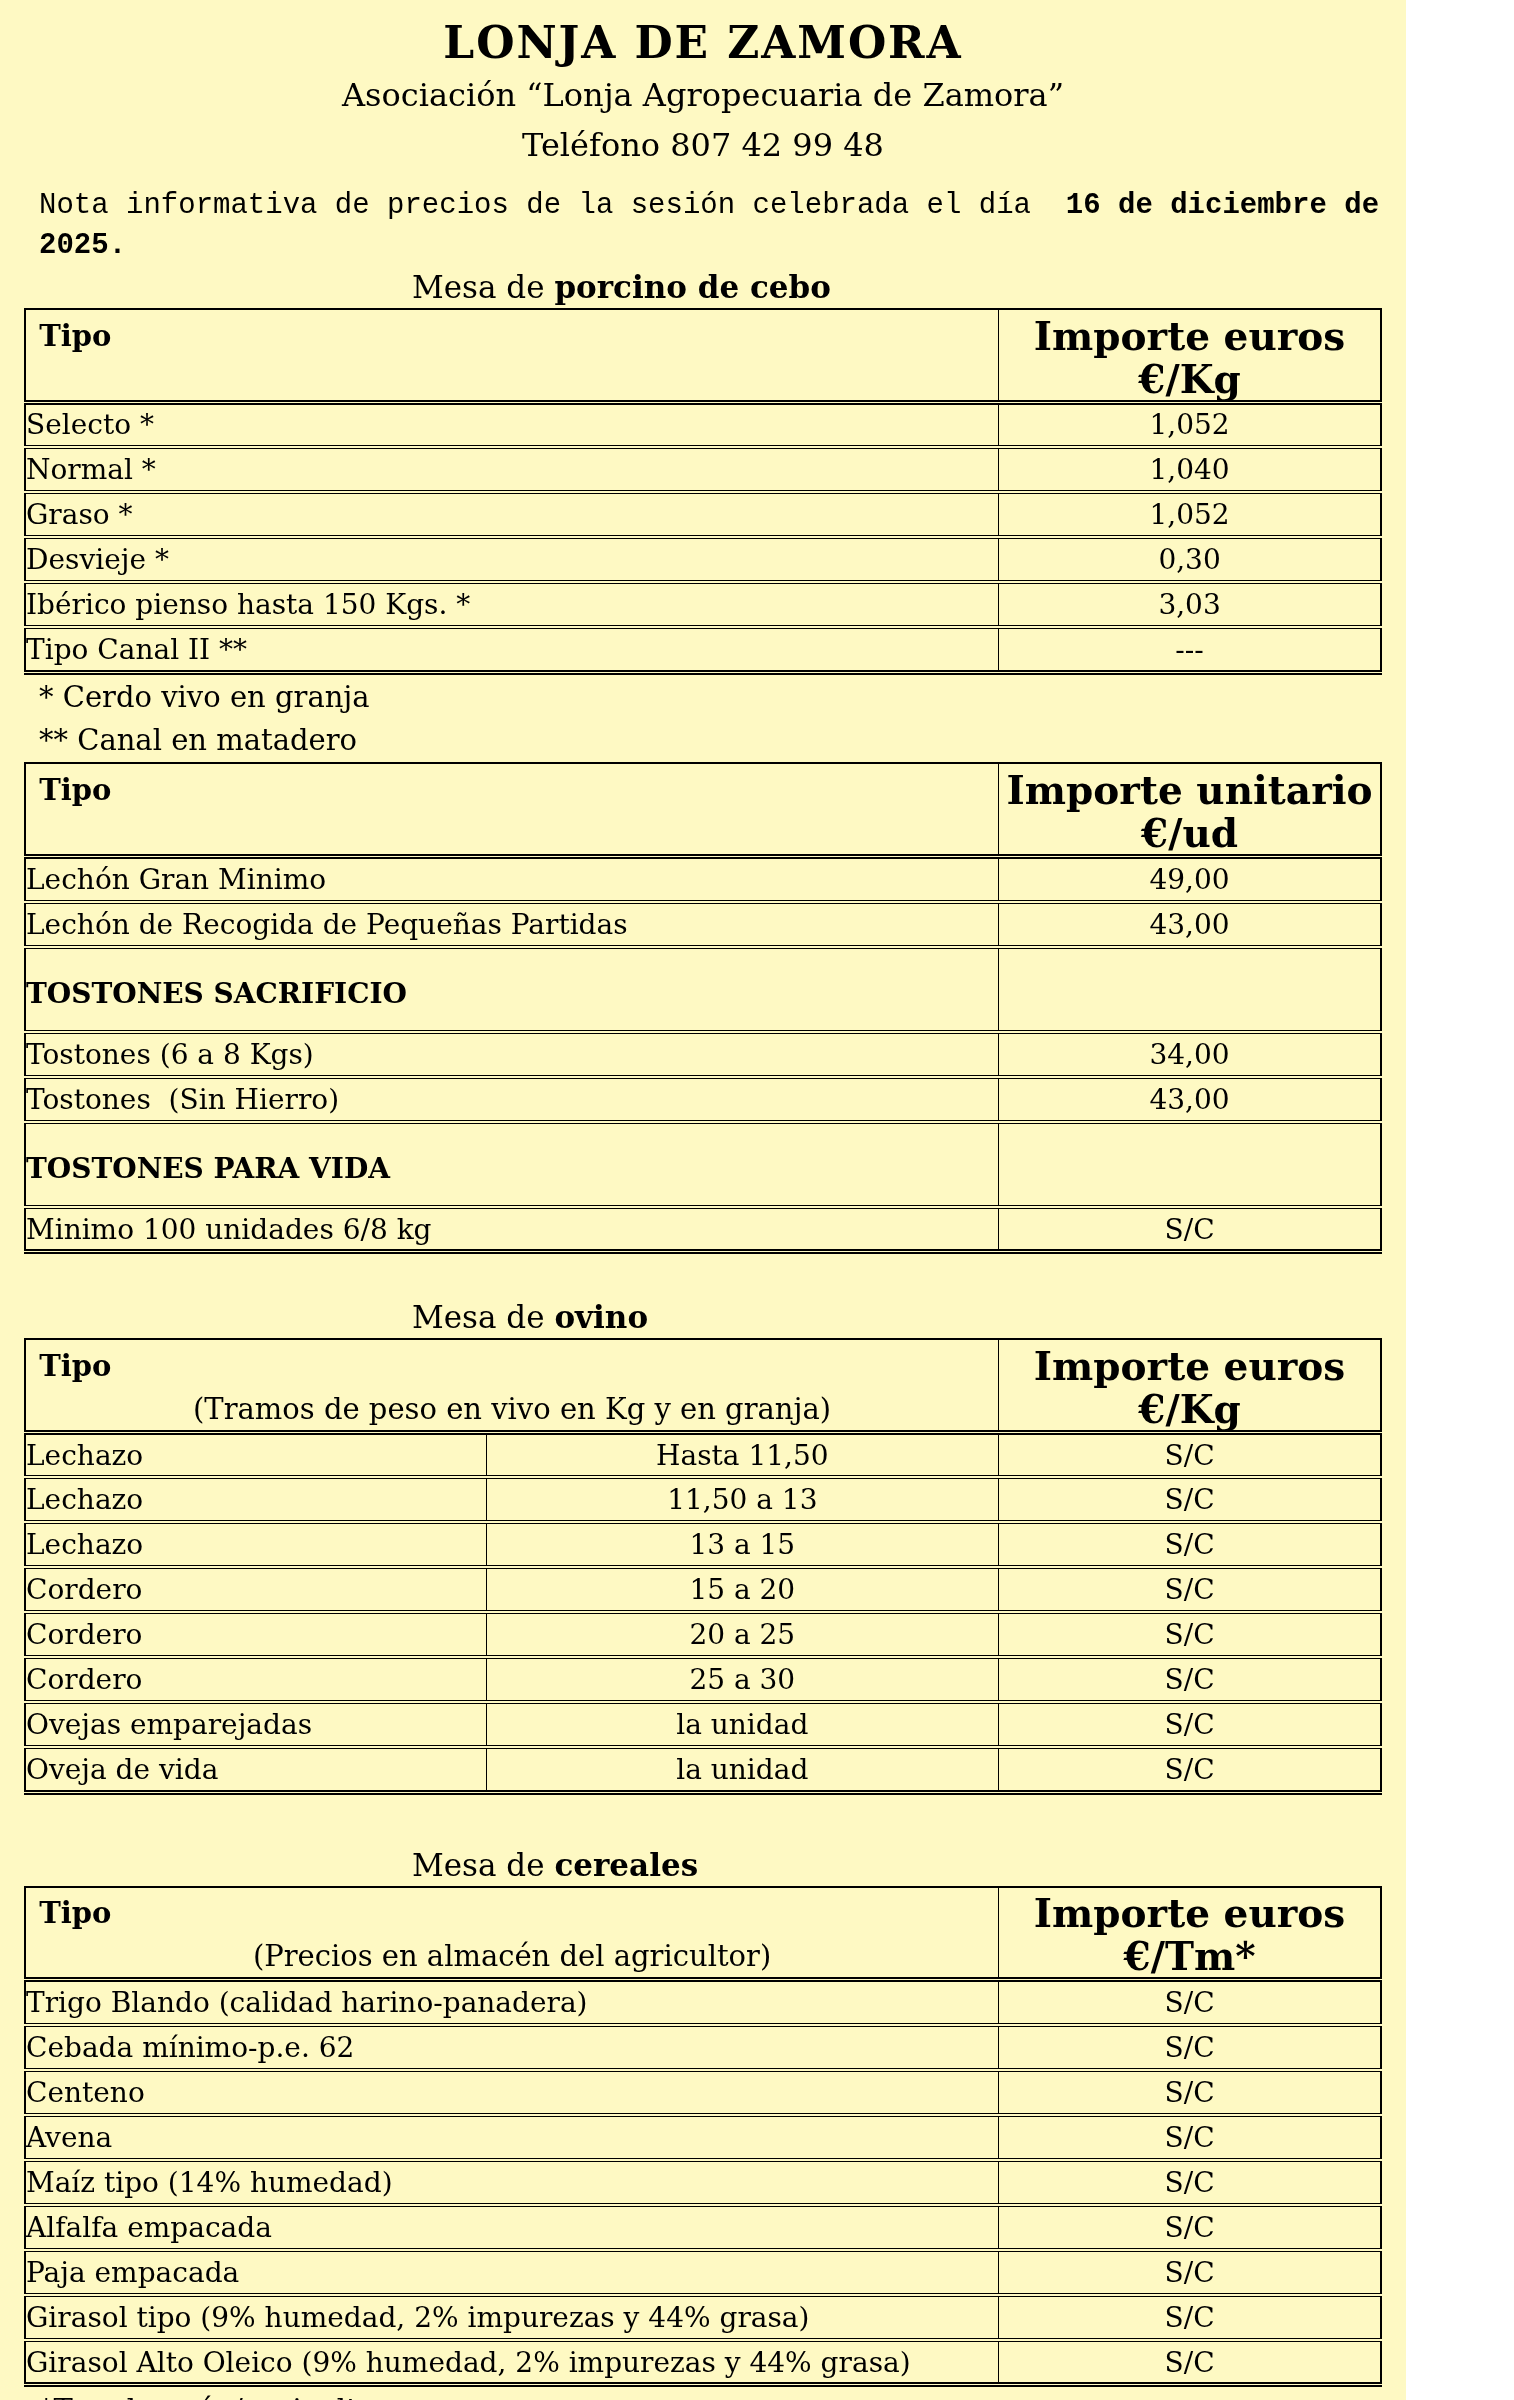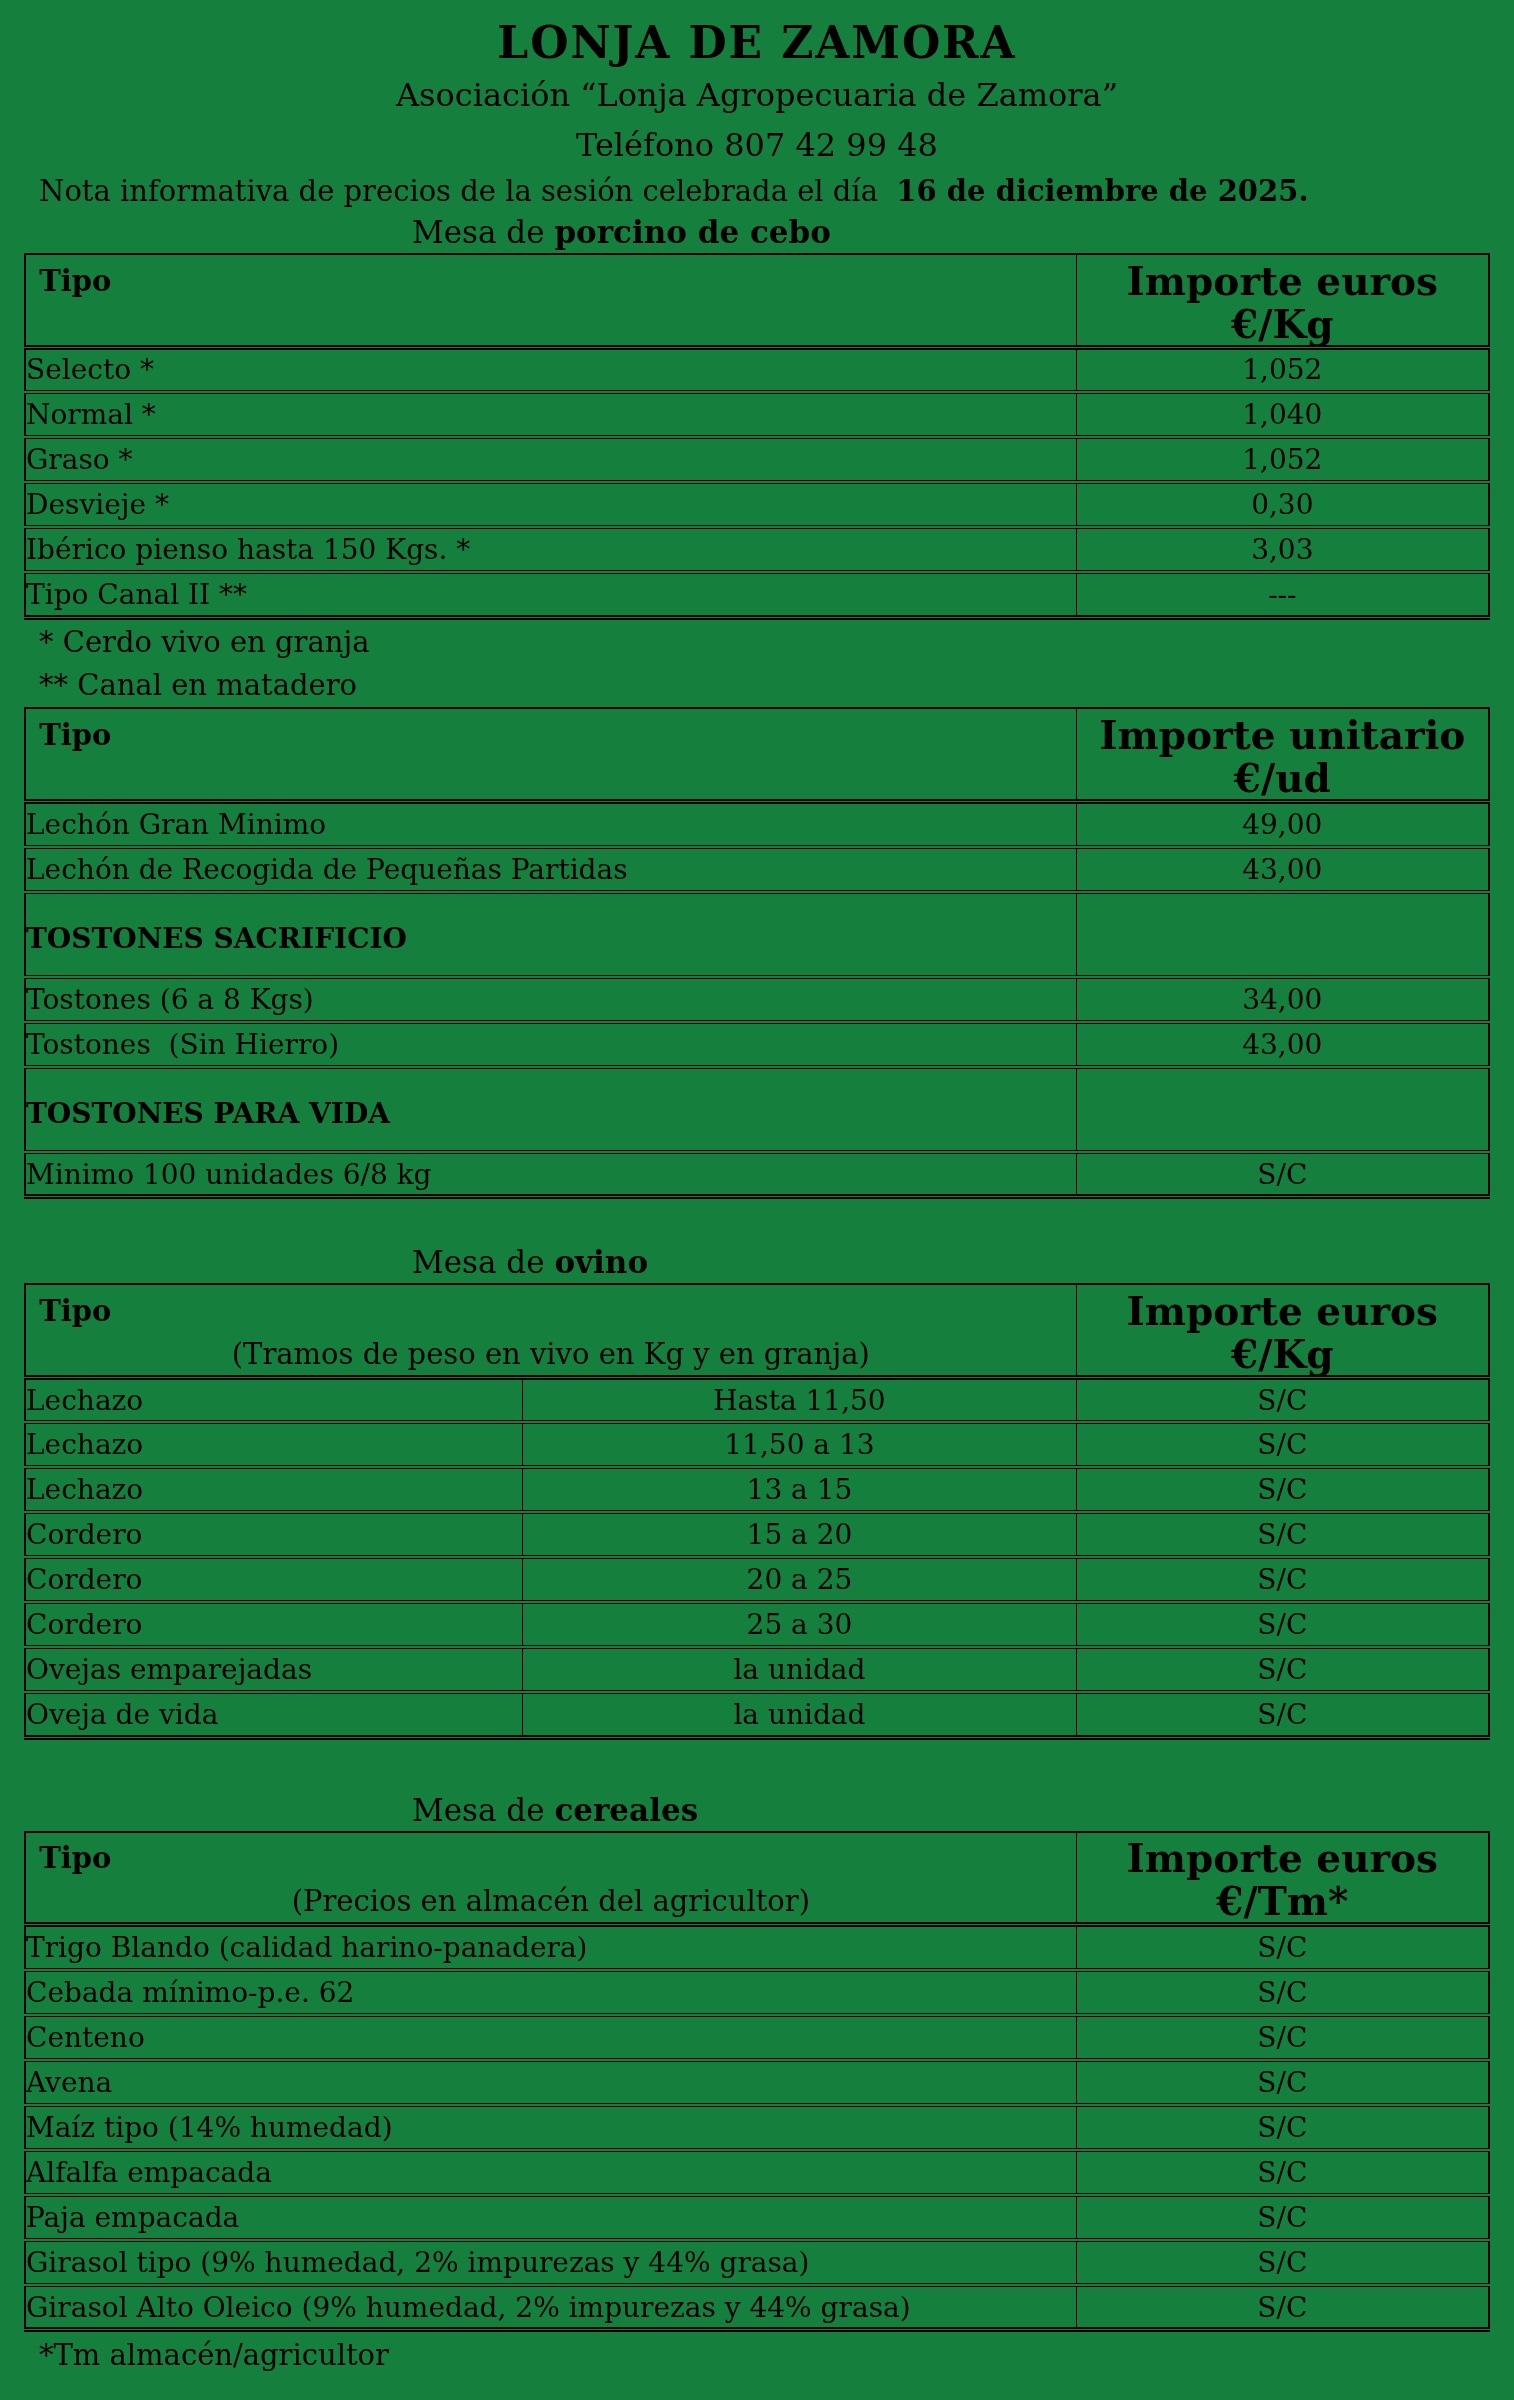--- a/index.html
+++ b/index.html
@@ -2,48 +2,49 @@
 <html style="font-size:15px"><head>
 <meta charset="utf-8">
 <style>
   html, body {
     margin: 0;
     padding: 0;
     background: #ffffff;
   }
   .page {
     position: relative;
-    width: 1514px;
+    width: 1406px;
     height: 2401px;
     box-sizing: border-box;
     padding: 15px 24px 0 24px;
     overflow: hidden;
-    background: #15803d;
+    background: #fef9c3;
     color: #000000;
     font-family: "DejaVu Serif", "Liberation Serif", serif;
   }
   
   .doc-title {
     margin: 0;
     text-align: center;
     font-size: 44px;
     font-weight: bold;
     letter-spacing: 1.9px;
     line-height: 55px;
   }
   .doc-sub {
     text-align: center;
     font-size: 32px;
     line-height: 50px;
   }
   .doc-note {
     font-size: 29px;
     line-height: 40px;
-    margin: 1px 0 0 15px;
+    margin: 16px 0 0 15px;
     white-space: pre-wrap;
+    font-family: Liberation Mono, monospace;
   }
   .doc-note strong { font-weight: bold; }
 
   
   .section-heading {
     font-size: 31px;
     line-height: 38px;
     margin: 1.9px 0 1.9px 388px;
     white-space: pre-wrap;
   }

